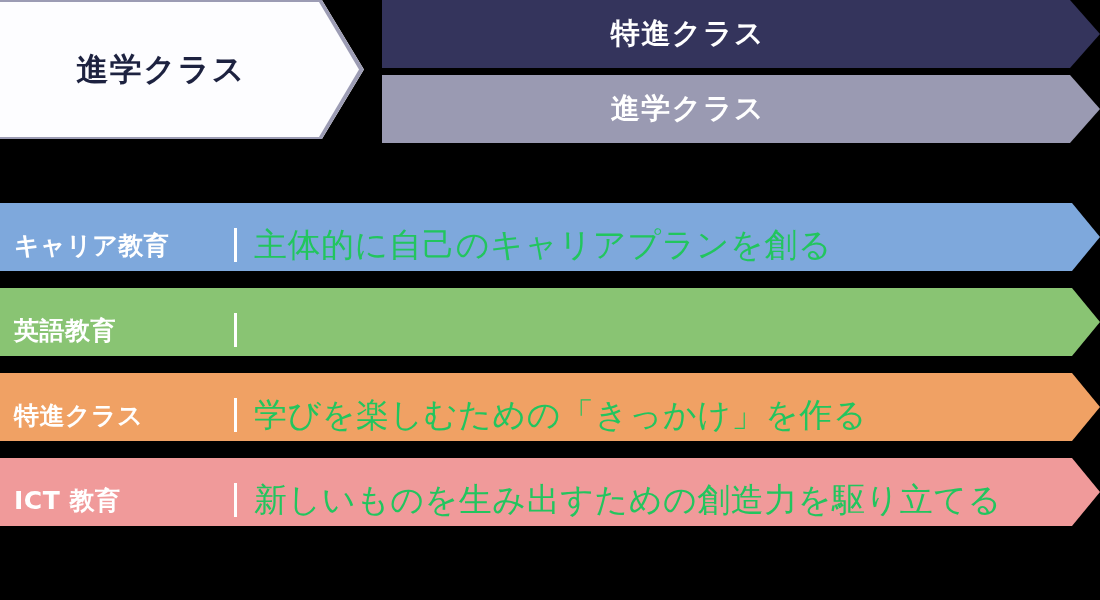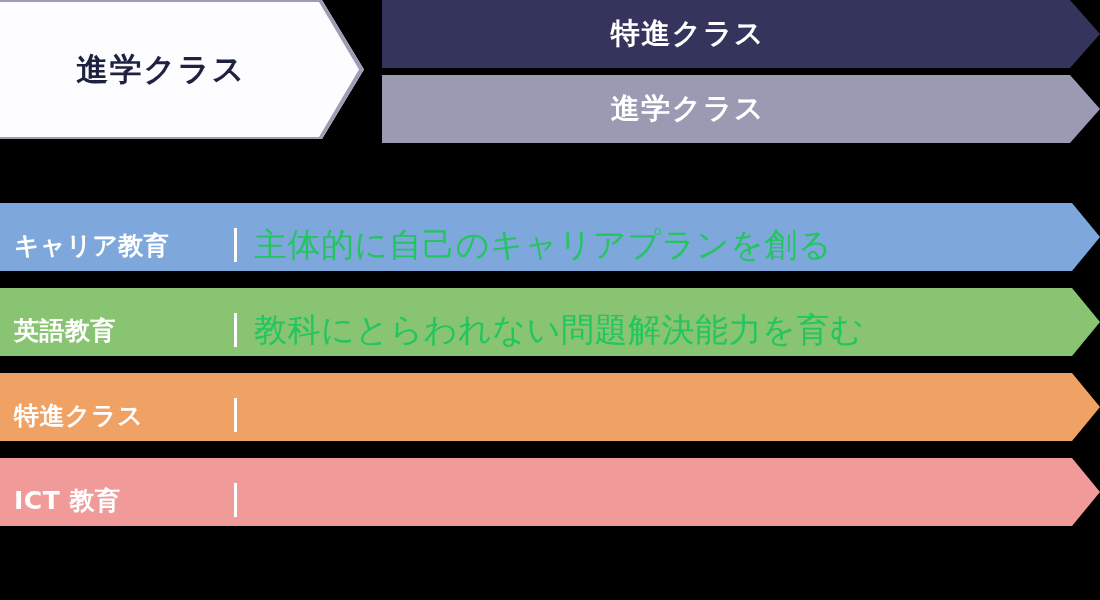--- a/index.html
+++ b/index.html
@@ -194,33 +194,34 @@
       <span class="program-desc">主体的に自己のキャリアプランを創る</span>
     </div>
   </div>
 
 
   <div class="program-row">
     <div class="program-shape" style="background: rgb(137, 196, 115);"></div>
     <div class="program-content">
       <span class="program-label">英語教育</span>
       <span class="program-divider"></span>
-      <span class="program-desc">教科にとらわれない問題解決能力を育む</span>
     </div>
   </div>
 
   <div class="program-row">
     <div class="program-shape" style="background: rgb(240, 161, 100);"></div>
     <div class="program-content">
       <span class="program-label">特進クラス</span>
       <span class="program-divider"></span>
+      <span class="program-desc">学びを楽しむための「きっかけ」を作る</span>
     </div>
   </div>
 
   <div class="program-row">
     <div class="program-shape" style="background: rgb(240, 154, 154);"></div>
     <div class="program-content">
       <span class="program-label">ICT 教育</span>
       <span class="program-divider"></span>
+      <span class="program-desc">新しいものを生み出すための創造力を駆り立てる</span>
     </div>
   </div>
 
 </div>
 
 </body></html>

